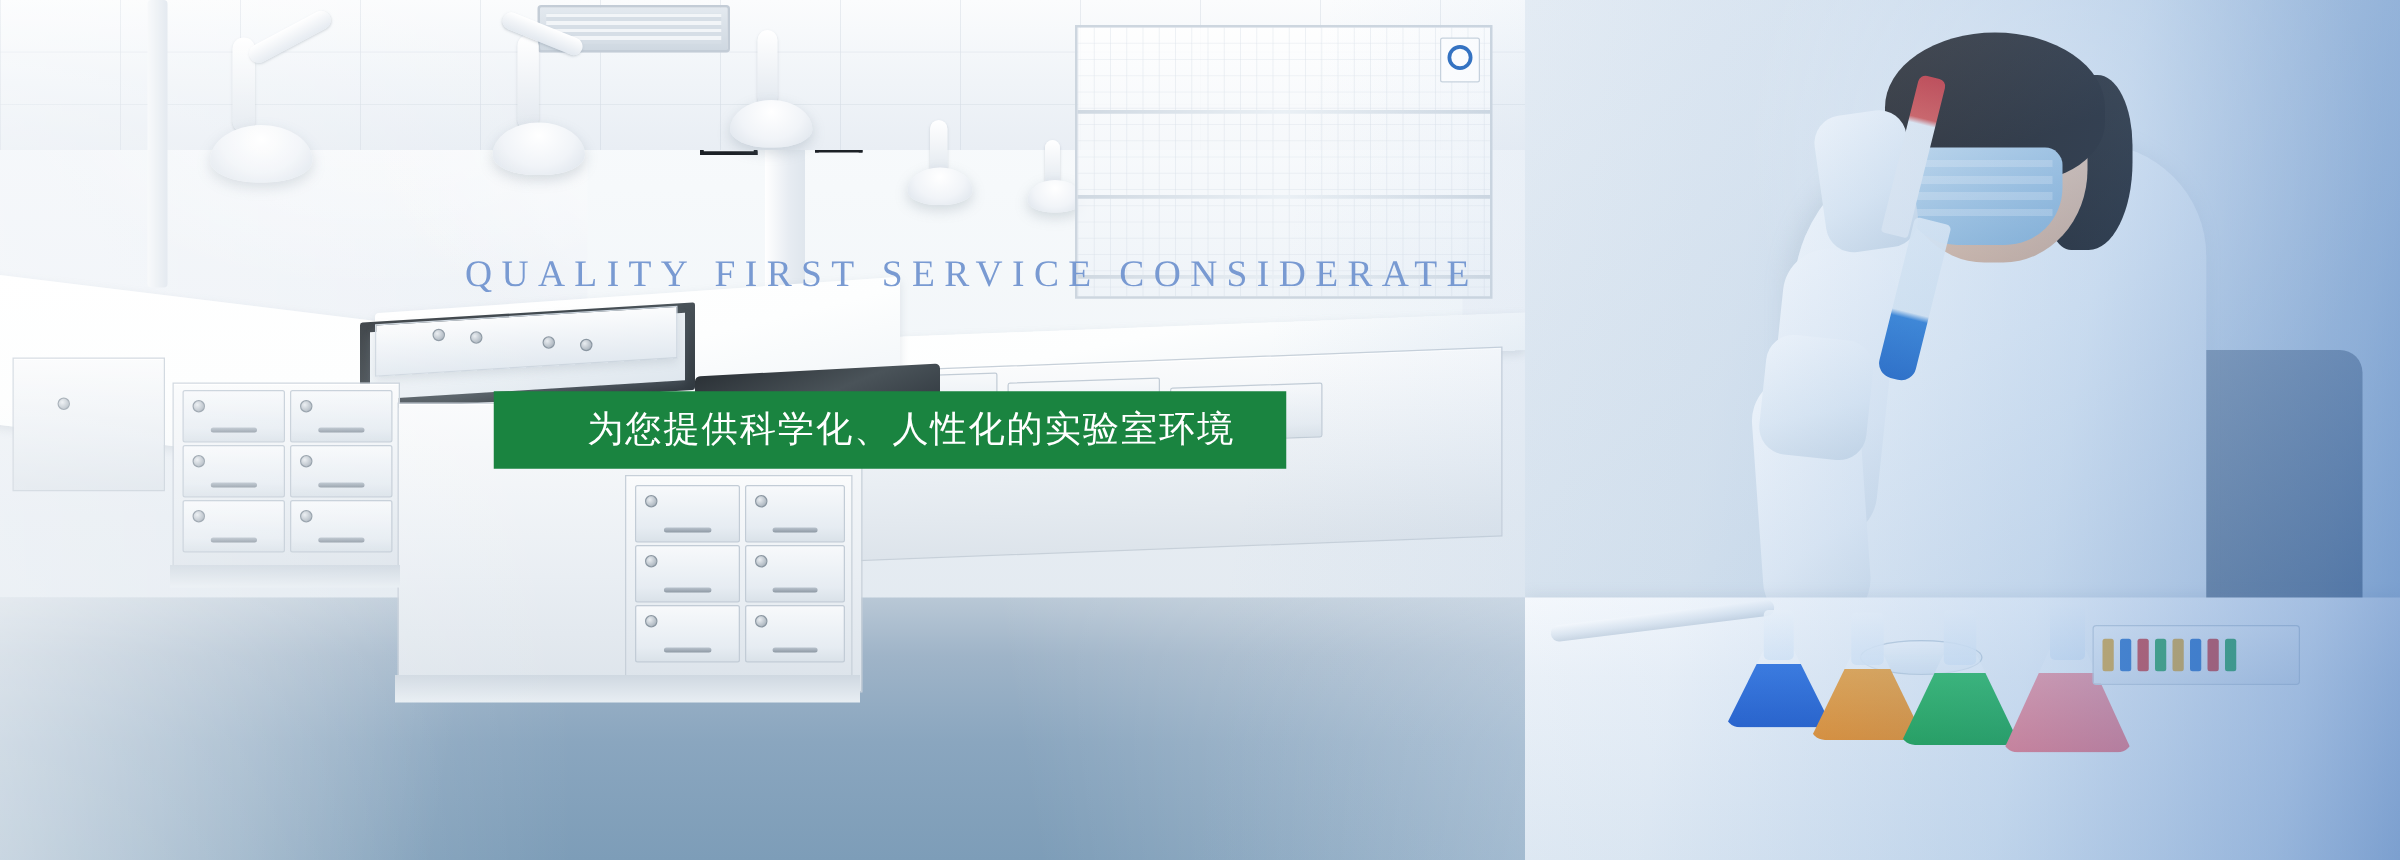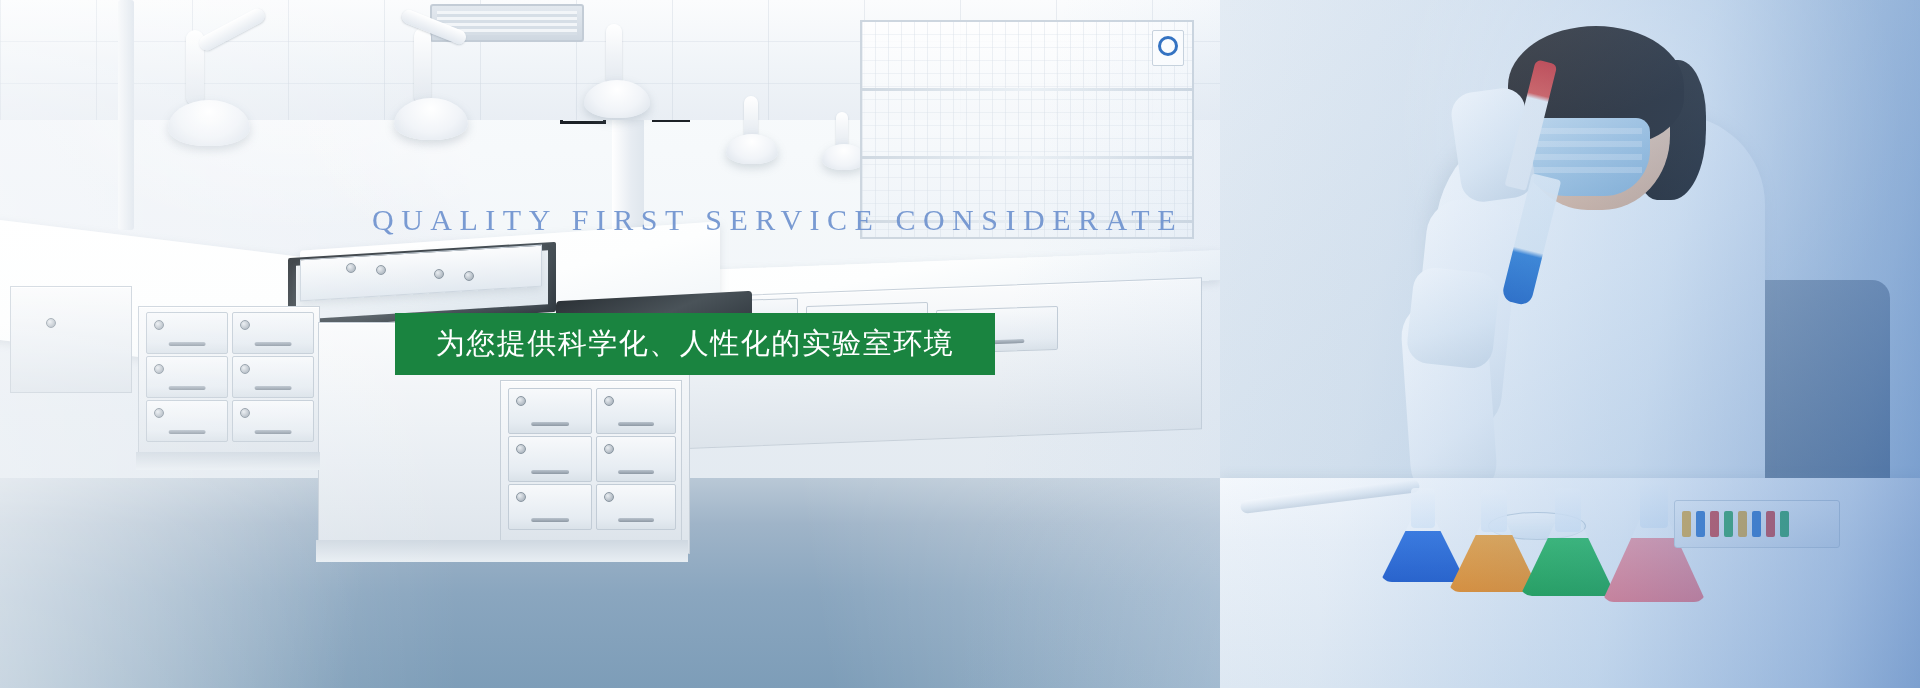--- a/index.html
+++ b/index.html
@@ -313,20 +313,21 @@
   }
   .subbar {
     position: absolute;
     left: 395px; top: 313px;
     width: 600px; height: 62px;
     background: #1a8440;
     display: flex;
     align-items: center;
     justify-content: center;
     pointer-events: auto;
+    padding-left: 34px;
   }
   .subbar-text {
     font-family: "DejaVu Sans", "Liberation Sans", sans-serif;
     font-size: 29px;
     letter-spacing: 1.5px;
     color: #ffffff;
     white-space: nowrap;
   }
 </style>
 </head>

